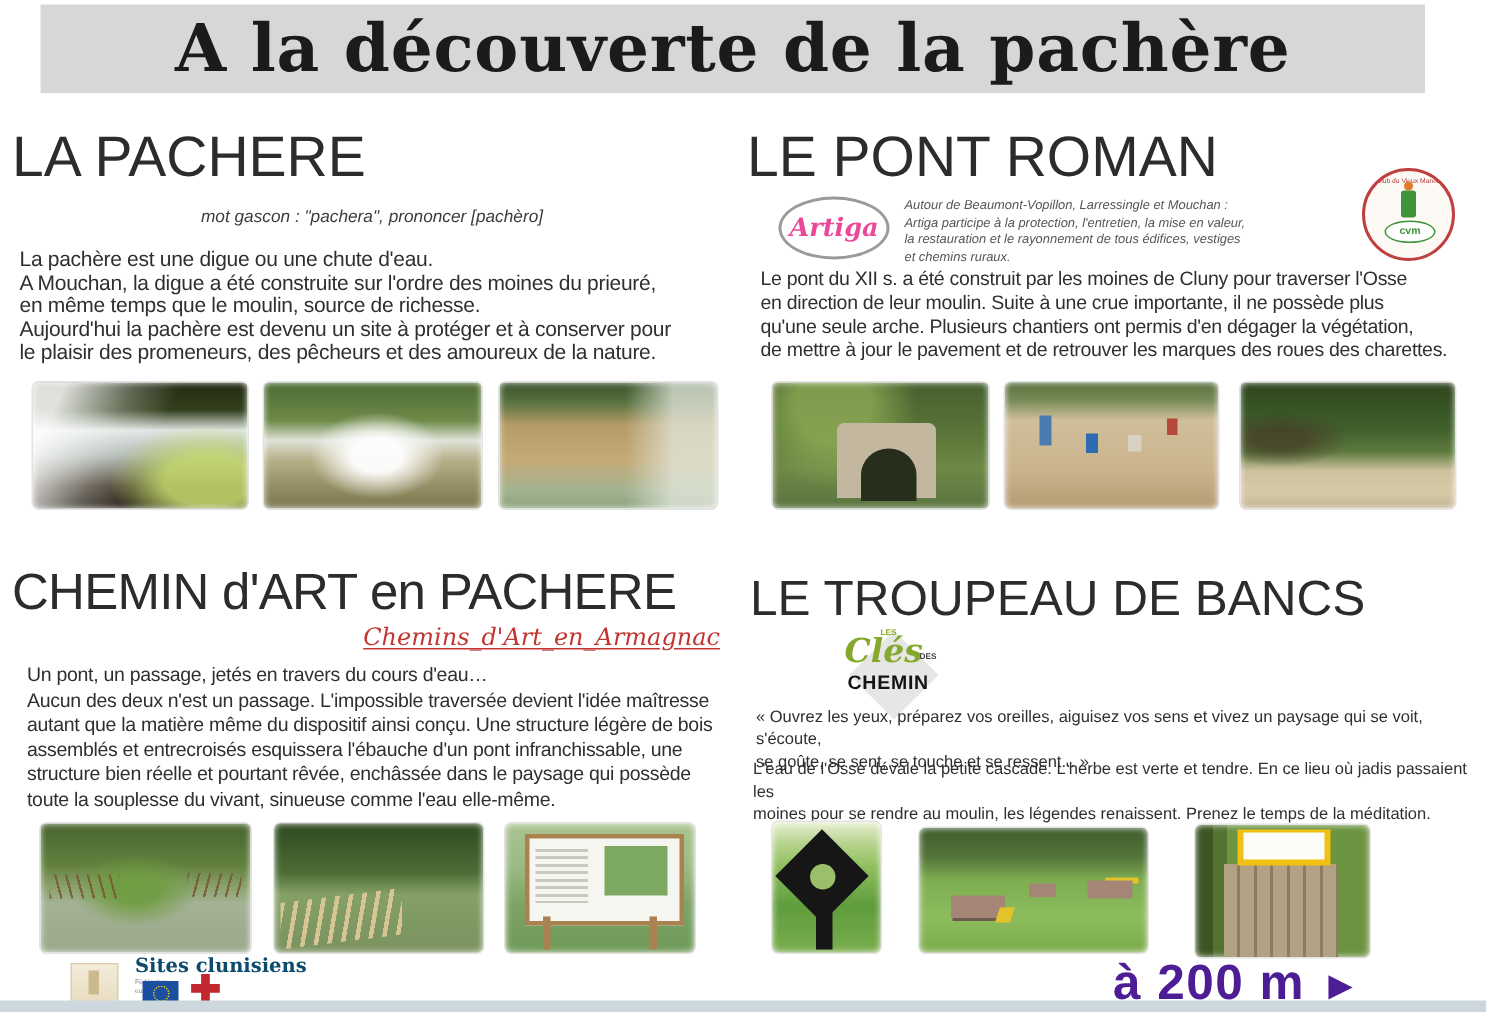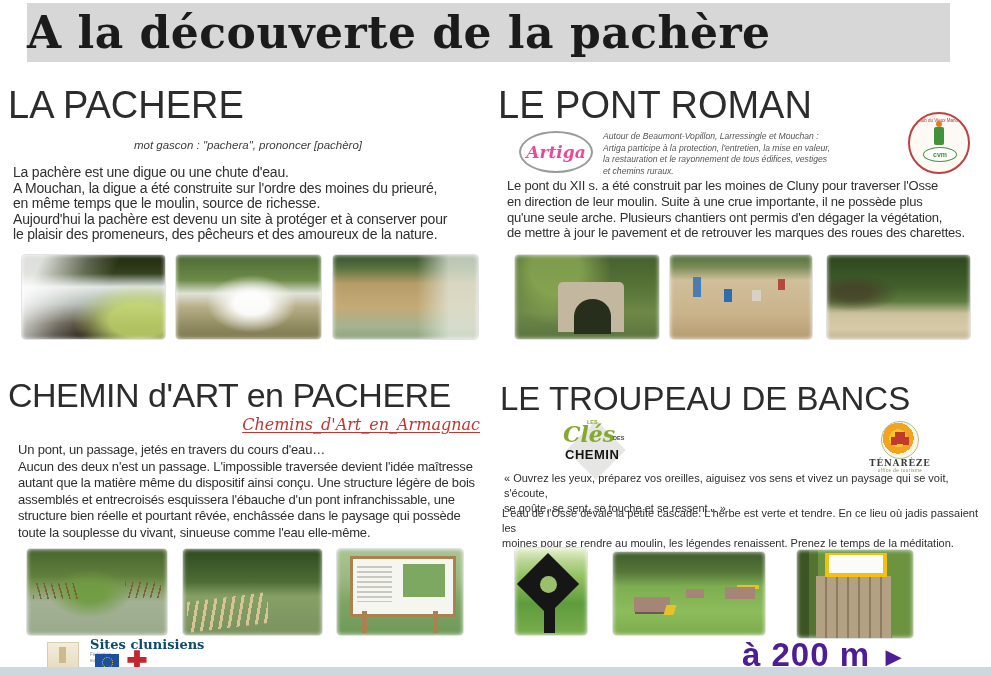--- a/index.html
+++ b/index.html
@@ -1,21 +1,21 @@
 <!DOCTYPE html>
 <html><head>
 <meta charset="utf-8">
 <style>
   html,body{margin:0;padding:0;background:#fff;}
   .page{position:relative;width:991px;height:675px;background:#ffffff;overflow:hidden;
         font-family:"Liberation Sans",sans-serif;color:#2d2d2d;}
 
   
   .header-band{position:absolute;left:27px;top:3px;width:923px;height:59px;background:#d7d7d7;
-               display:flex;align-items:center;justify-content:flex-start;}
+               display:flex;align-items:center;justify-content:center;}
   .header-title{font-family:"DejaVu Serif",serif;font-weight:700;font-size:44px;color:#1b1b1b;letter-spacing:0.5px;}
 
   
   .h2{position:absolute;text-align:left;white-space:nowrap;color:#2c2c2c;font-weight:400;}
   .h2.pachere{left:8px;top:84px;width:480px;font-size:38px;}
   .h2.pont{left:498px;top:84px;width:488px;font-size:38px;}
   .h2.chemin{left:8px;top:376px;width:482px;font-size:34px;letter-spacing:-0.5px;}
   .h2.troupeau{left:500px;top:380px;width:488px;font-size:33px;}
 
   .subtitle{position:absolute;left:8px;top:139px;width:480px;text-align:center;
@@ -239,25 +239,20 @@
   </div>
 
   <div class="h2 troupeau">LE TROUPEAU DE BANCS</div>
   <div class="cles-logo">
     <span class="cles-diamond"></span>
     <span class="cles-les">LES</span>
     <span class="cles-word">Clés</span>
     <span class="cles-des">DES</span>
     <span class="cles-champs">CHEMIN</span>
   </div>
-  <div class="tenareze-logo">
-    <span class="tenareze-circle"></span>
-    <span class="tenareze-name">TÉNARÈZE</span>
-    <span class="tenareze-sub">office de tourisme</span>
-  </div>
   <div class="body-text quote-troupeau preline">« Ouvrez les yeux, préparez vos oreilles, aiguisez vos sens et vivez un paysage qui se voit, s'écoute,
 se goûte, se sent, se touche et se ressent... »</div>
   <div class="body-text body-troupeau preline">L'eau de l'Osse dévale la petite cascade. L'herbe est verte et tendre. En ce lieu où jadis passaient les
 moines pour se rendre au moulin, les légendes renaissent. Prenez le temps de la méditation.</div>
   <div class="photo ph-keyhole">
     <span class="diamond"></span>
     <span class="holec"></span>
     <span class="post"></span>
   </div>
   <div class="photo ph-bancs">

